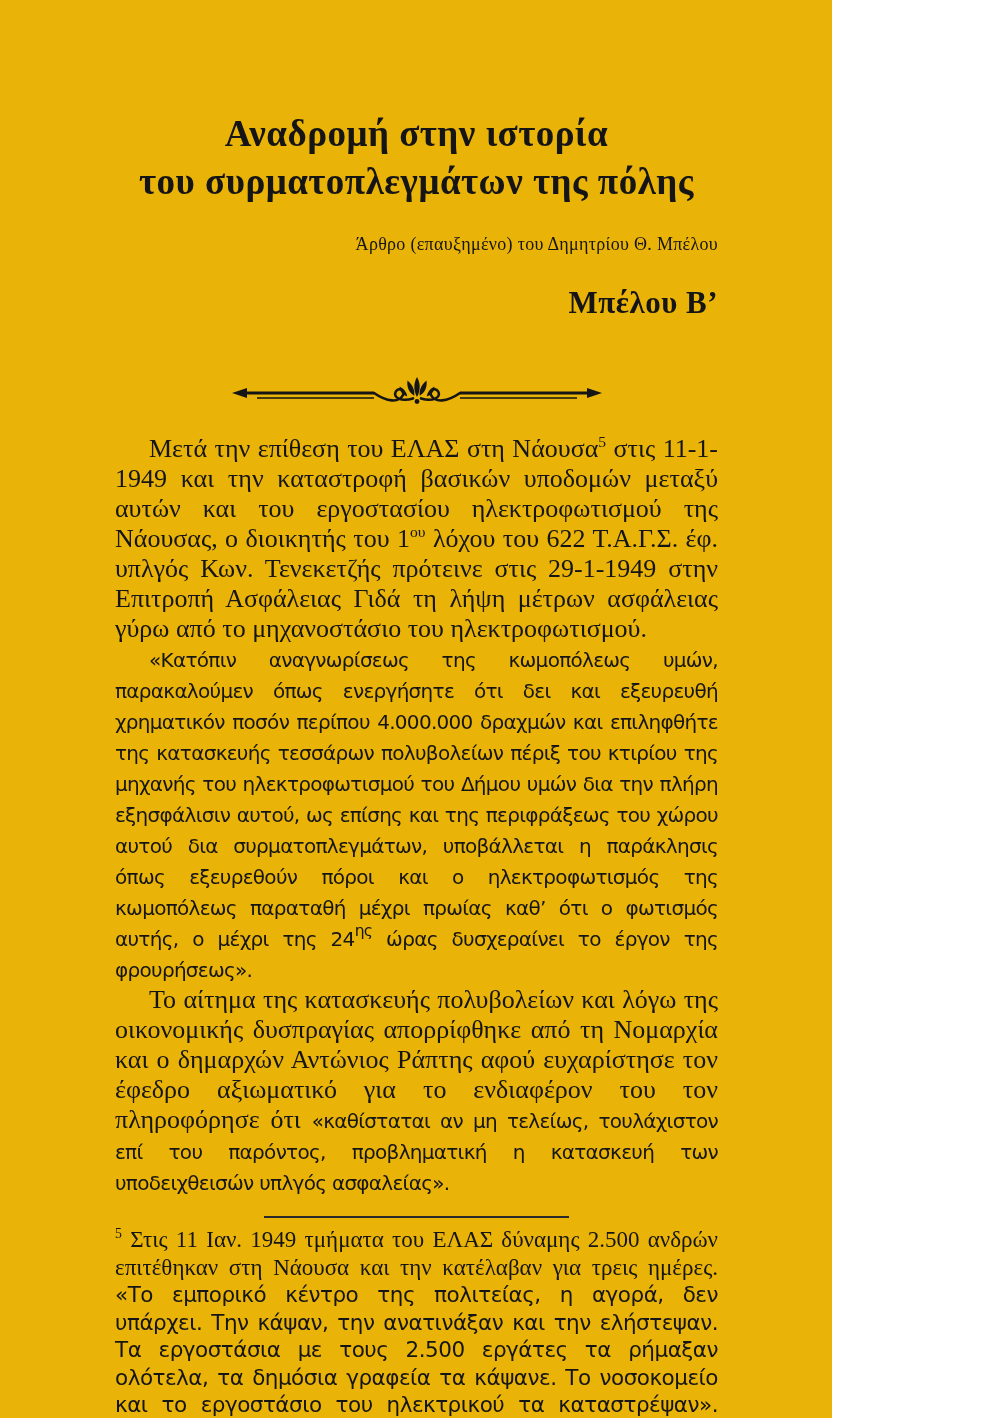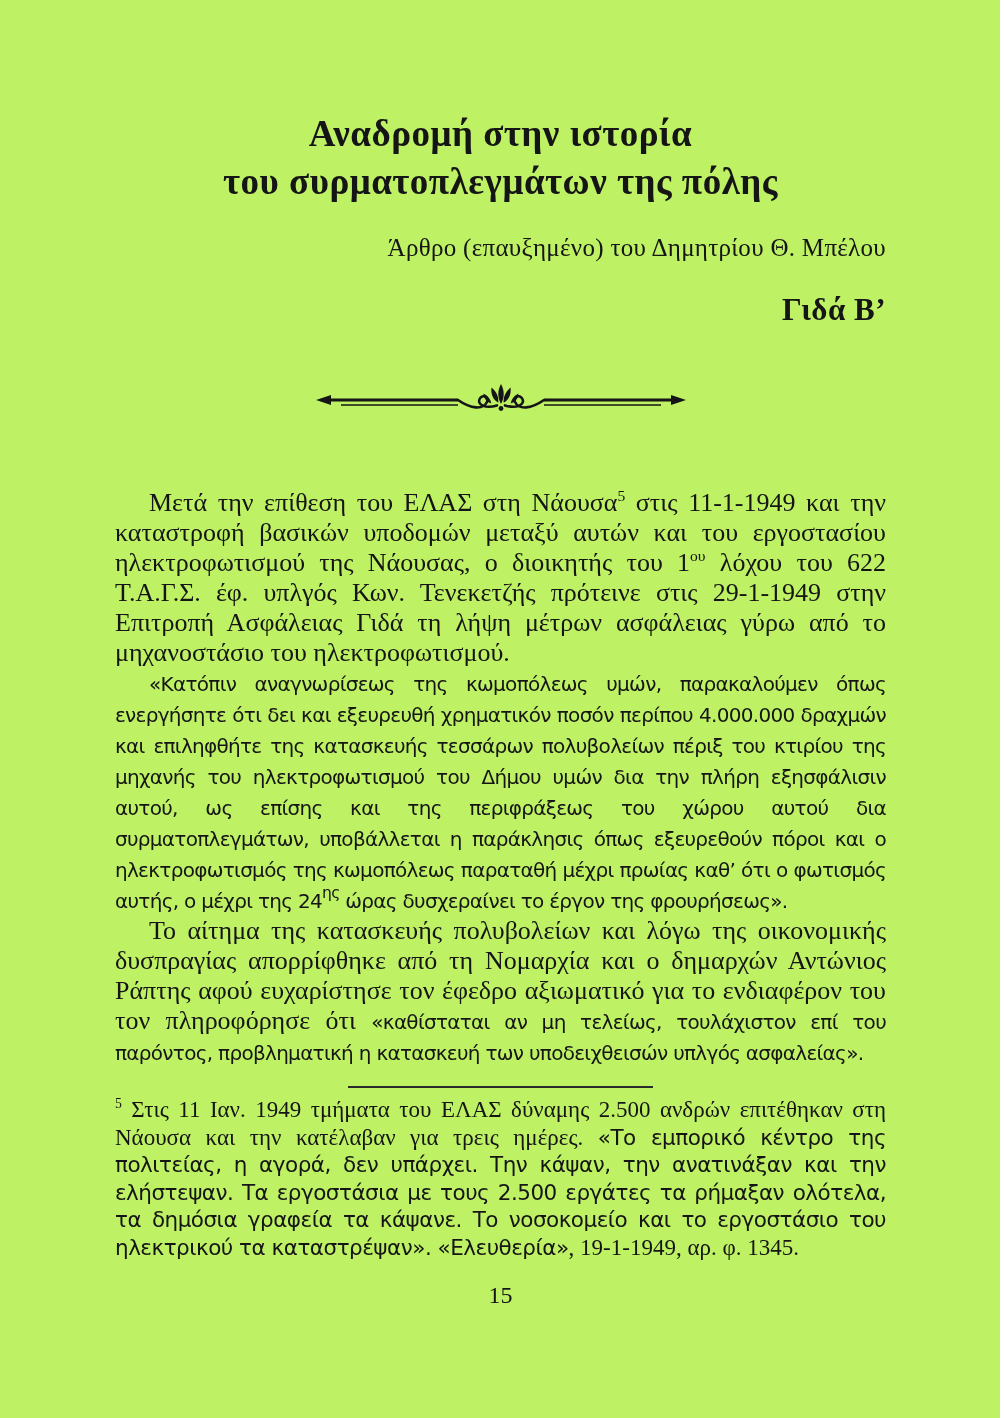--- a/index.html
+++ b/index.html
@@ -3,53 +3,53 @@
 <meta charset="utf-8">
 <style>
   html, body { margin: 0; padding: 0; background: #ffffff; }
   body {
     width: 1004px; height: 1418px;
     font-family: "Liberation Serif", "DejaVu Serif", serif;
     color: #151515;
   }
   .page {
     position: relative;
-    width: 1000px; height: 1418px;
-    background: #bef264;
+    width: 832px; height: 1418px;
+    background: #eab308;
     overflow: hidden;
     box-sizing: border-box;
   }
   .content {
     padding: 0 114px 0 115px;
   }
   .title {
     margin: 0; padding-top: 110px;
     text-align: center;
     font-size: 37px; line-height: 48px;
     font-weight: 600;
     letter-spacing: 0.5px;
   }
   .title .title-line { display: block; }
   .byline {
     margin-top: 28px;
     text-align: right;
-    font-size: 25px;
+    font-size: 18px;
     letter-spacing: 0.3px;
   }
   .part {
     margin-top: 30px;
     text-align: right;
     font-size: 31px;
     font-weight: 600;
     letter-spacing: 0.5px;
   }
   .divider { margin: 54px auto 0; width: 372px; height: 38px; }
   .divider svg { display: block; }
   .bodytext {
-    margin-top: 68px;
+    margin-top: 21px;
     font-size: 26px;
     line-height: 30px;
     text-align: justify;
   }
   .bodytext p { margin: 0; text-indent: 34px; }
   .sans {
     font-family: "DejaVu Sans", sans-serif;
     font-size: 20px;
     letter-spacing: -0.7px;
   }
@@ -83,21 +83,21 @@
 <div class="page">
   <div class="content">
 
     <h1 class="title">
         <span class="title-line">Αναδρομή στην ιστορία</span>
         <span class="title-line">του συρματοπλεγμάτων της πόλης</span>
       </h1>
 
     <div class="byline">Άρθρο (επαυξημένο) του Δημητρίου Θ. Μπέλου</div>
 
-    <div class="part">Γιδά Β’</div>
+    <div class="part">Μπέλου Β’</div>
 
     <div class="divider">
       <svg viewBox="0 0 372 38" width="372" height="38" aria-hidden="true">
 
         <path d="M10 18 H143" stroke="#151515" stroke-width="3.2" fill="none"></path>
         <path d="M26 23 H143" stroke="#151515" stroke-width="1.6" fill="none"></path>
         <path d="M1 18 L16 13 L16 23 Z" fill="#151515"></path>
 
         <path d="M229 18 H362" stroke="#151515" stroke-width="3.2" fill="none"></path>
         <path d="M229 23 H346" stroke="#151515" stroke-width="1.6" fill="none"></path>

